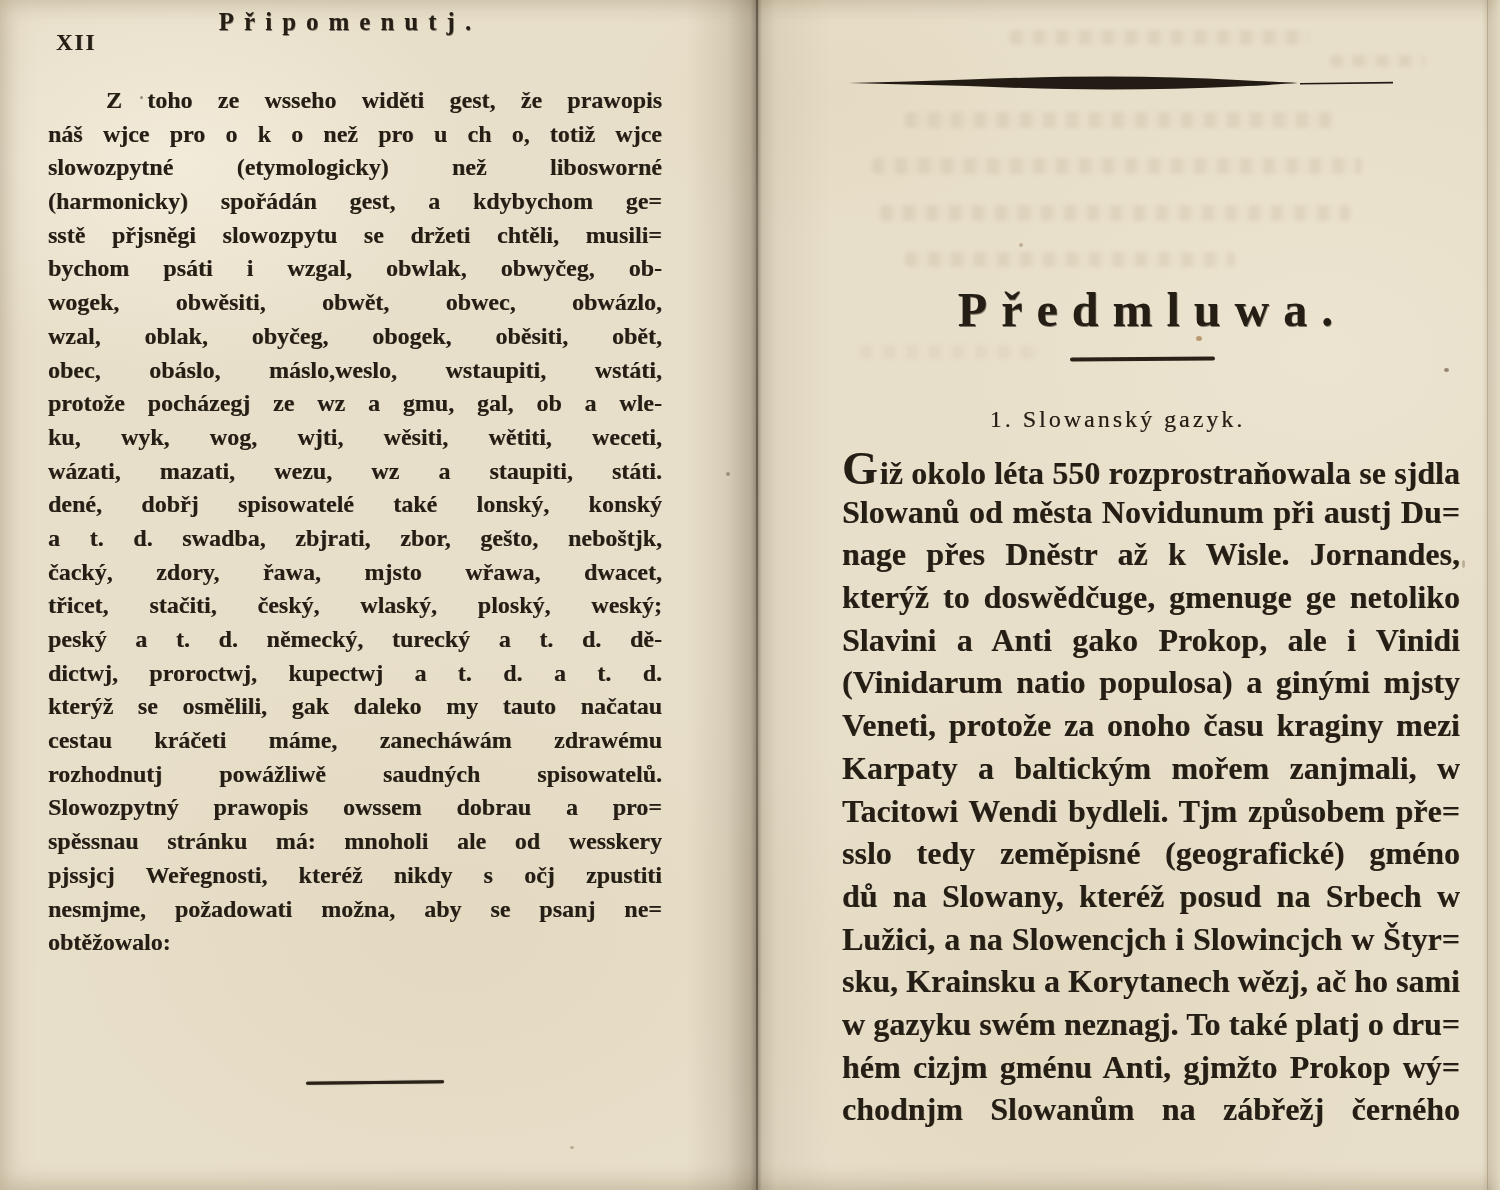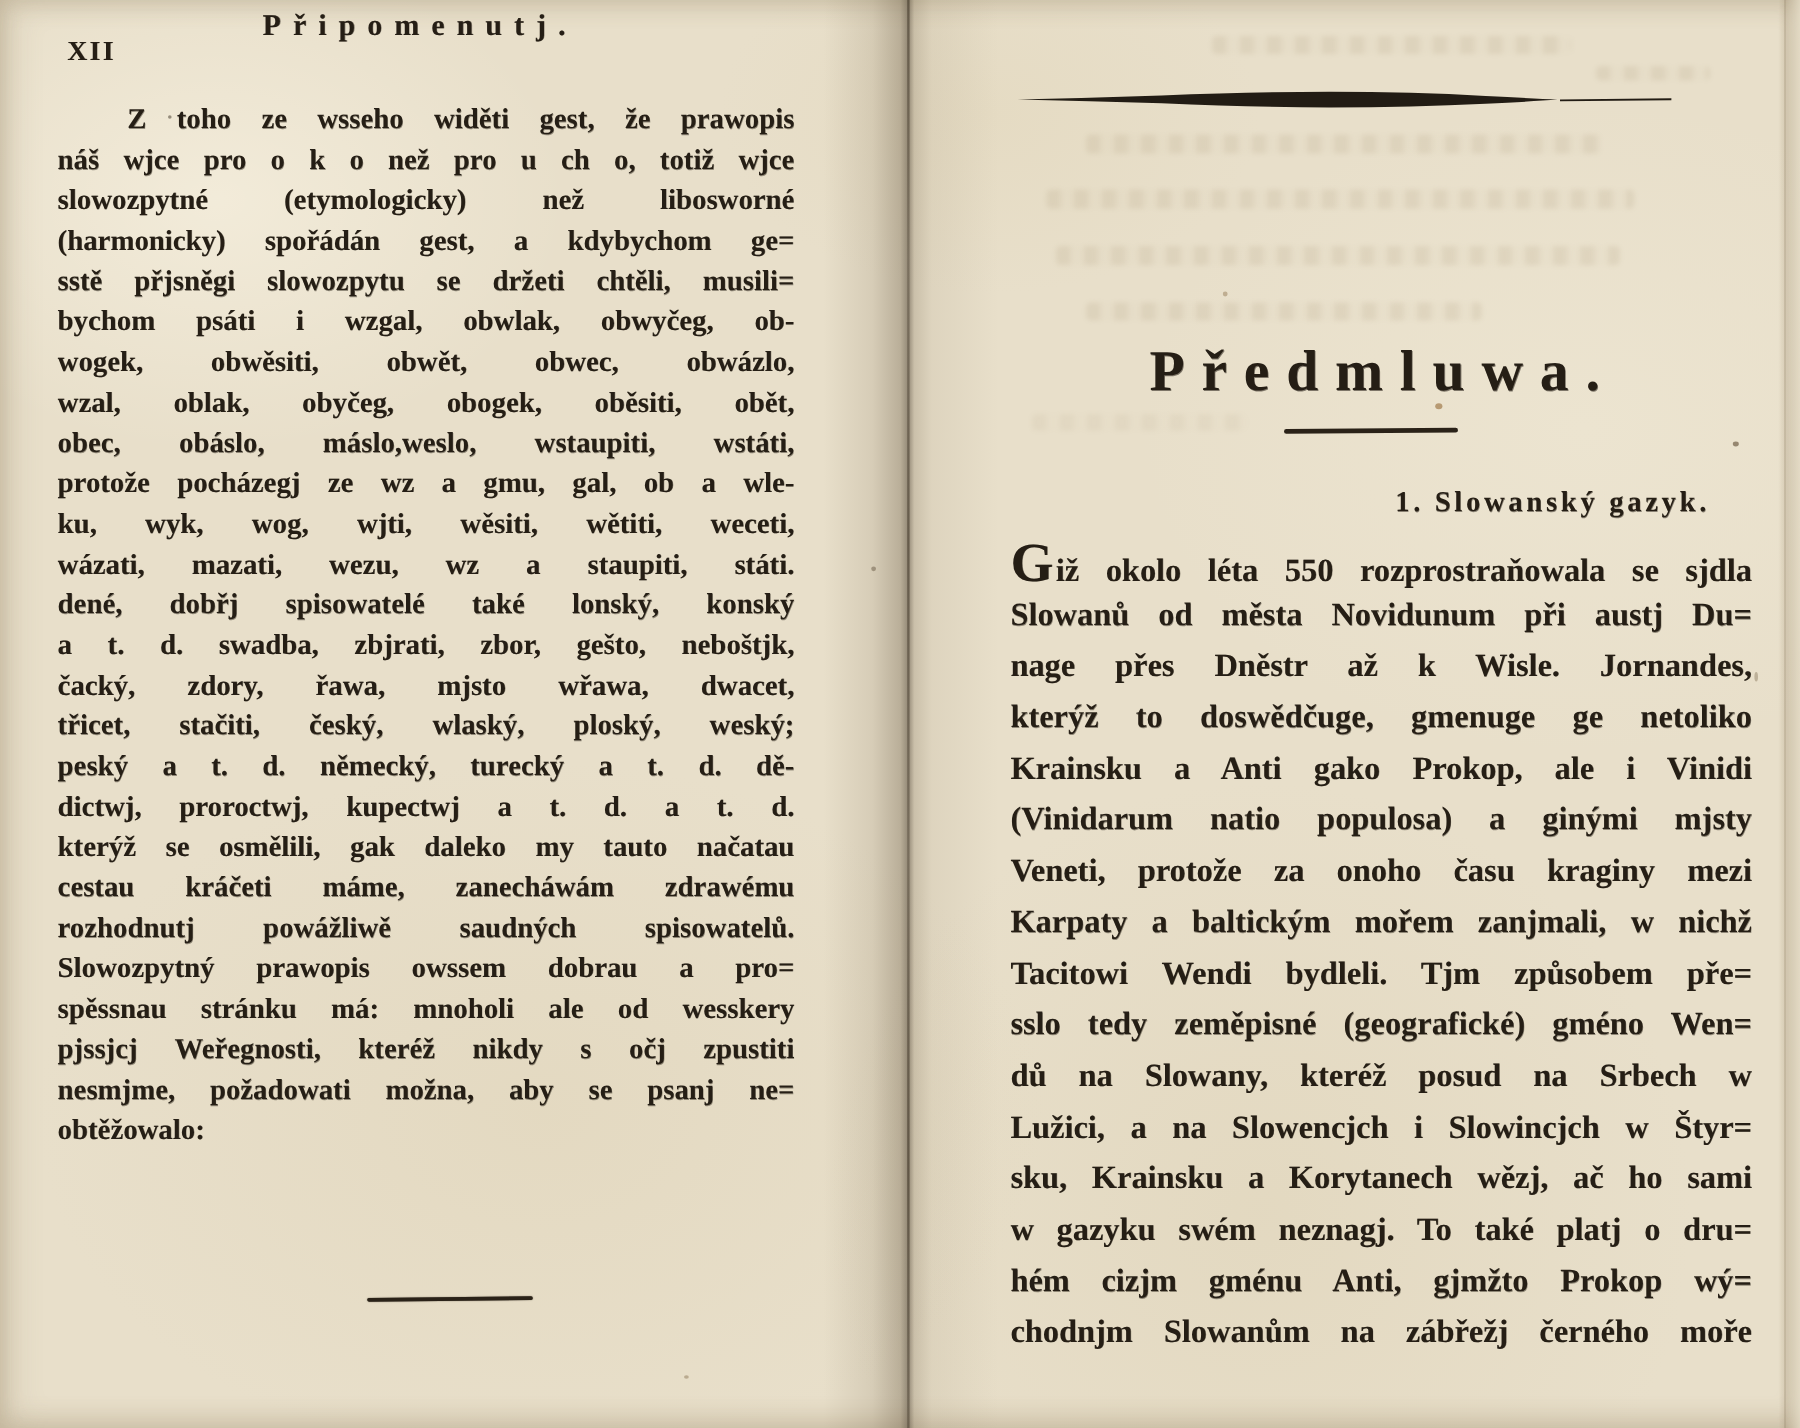--- a/index.html
+++ b/index.html
@@ -30,21 +30,21 @@
     color:#251e15;
     text-align:justify;
     text-align-last:justify;
     overflow:hidden;
     white-space:normal;
     text-shadow:.4px .4px .35px rgba(37,30,21,.45);
   }
   .lp-body{position:absolute;left:48px;top:84px;width:614px;}
   .lp-body .tline{height:33.7px;line-height:33.7px;font-size:24px;}
   .rp-body{position:absolute;left:842px;top:448px;width:618px;}
-  .rp-body .tline{height:42.7px;line-height:42.7px;font-size:27px;}
+  .rp-body .tline{height:42.7px;line-height:42.7px;font-size:32px;}
   .tline.indent{padding-left:58px;width:556px;}
   .tline.short{text-align-last:left;}
   .tline.drop::first-letter{
     font-size:46px;letter-spacing:2px;
   }
   
   .page-num{
     position:absolute;left:56px;top:30px;
     font-size:23px;font-weight:bold;letter-spacing:2px;
     text-shadow:.4px .4px .3px rgba(37,30,21,.5);
@@ -84,21 +84,21 @@
     position:absolute;left:845px;top:282px;width:615px;
     text-align:center;font-size:48px;font-weight:bold;letter-spacing:14px;
     text-shadow:.7px .7px .5px rgba(37,30,21,.55);
   }
   .chapter-rule{
     position:absolute;left:1070px;top:357px;width:145px;height:4px;
     background:#2a2218;border-radius:2px;transform:rotate(-.4deg);
   }
   .section-heading{
     position:absolute;left:810px;top:406px;width:615px;
-    text-align:right;font-size:24px;font-weight:bold;letter-spacing:3px;
+    text-align:center;font-size:24px;font-weight:normal;letter-spacing:3px;
     text-shadow:.4px .4px .35px rgba(37,30,21,.5);
   }
   
   .ghost{
     position:absolute;
     background:repeating-linear-gradient(90deg,
       rgba(152,132,98,.32) 0px, rgba(152,132,98,.32) 10px,
       rgba(152,132,98,.05) 14px, rgba(152,132,98,.05) 23px);
     filter:blur(2.3px);opacity:.42;border-radius:4px;
   }
@@ -174,21 +174,21 @@
 
     <div class="chapter-title">Předmluwa.</div>
     <div class="chapter-rule"></div>
     <div class="section-heading">1. Slowanský gazyk.</div>
 
     <div class="rp-body">
       <div class="tline drop">Giž okolo léta 550 rozprostraňowala se sjdla</div>
       <div class="tline">Slowanů od města Novidunum při austj Du=</div>
       <div class="tline">nage přes Dněstr až k Wisle. Jornandes,</div>
       <div class="tline">kterýž to doswědčuge, gmenuge ge netoliko</div>
-      <div class="tline">Krainsku a Anti gako Prokop, ale i Vinidi</div>
+      <div class="tline">Slavini a Anti gako Prokop, ale i Vinidi</div>
       <div class="tline">(Vinidarum natio populosa) a ginými mjsty</div>
       <div class="tline">Veneti, protože za onoho času kraginy mezi</div>
       <div class="tline">Karpaty a baltickým mořem zanjmali, w nichž</div>
       <div class="tline">Tacitowi Wendi bydleli. Tjm způsobem pře=</div>
       <div class="tline">sslo tedy zeměpisné (geografické) gméno Wen=</div>
       <div class="tline">dů na Slowany, kteréž posud na Srbech w</div>
       <div class="tline">Lužici, a na Slowencjch i Slowincjch w Štyr=</div>
       <div class="tline">sku, Krainsku a Korytanech wězj, ač ho sami</div>
       <div class="tline">w gazyku swém neznagj. To také platj o dru=</div>
       <div class="tline">hém cizjm gménu Anti, gjmžto Prokop wý=</div>

